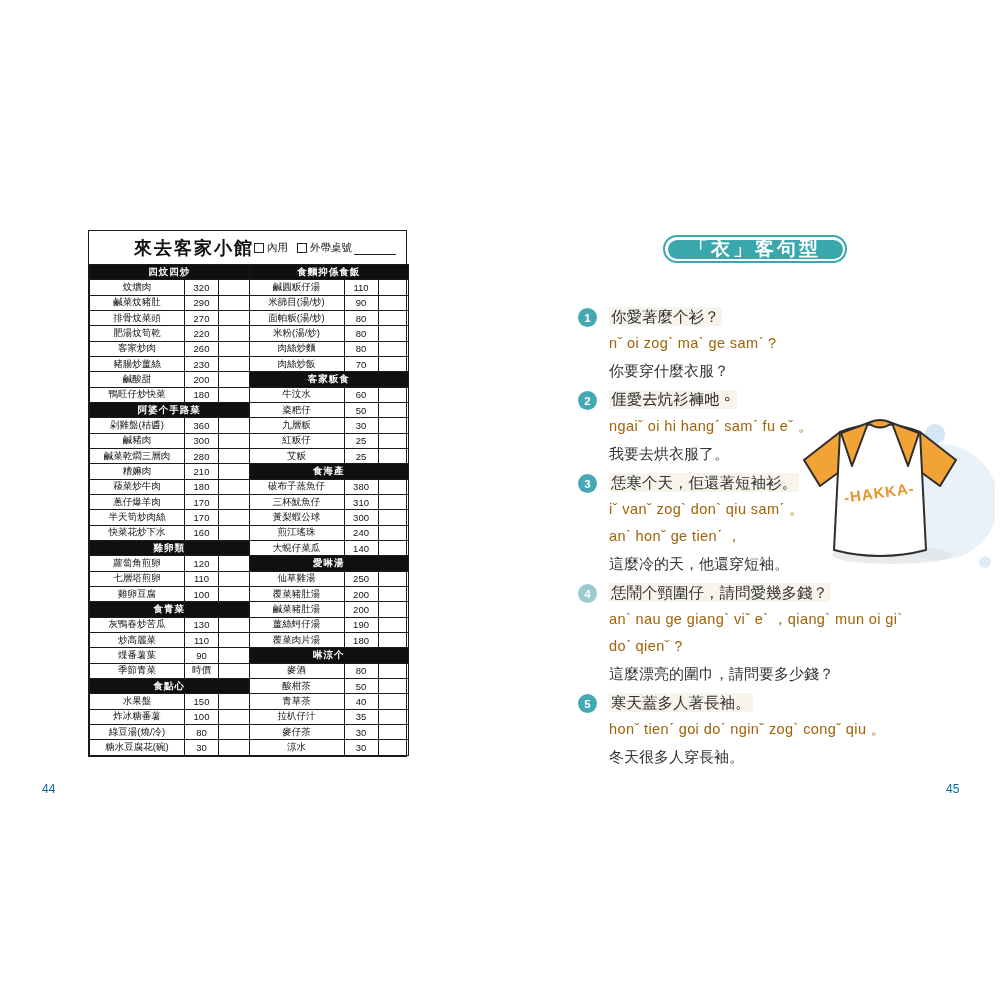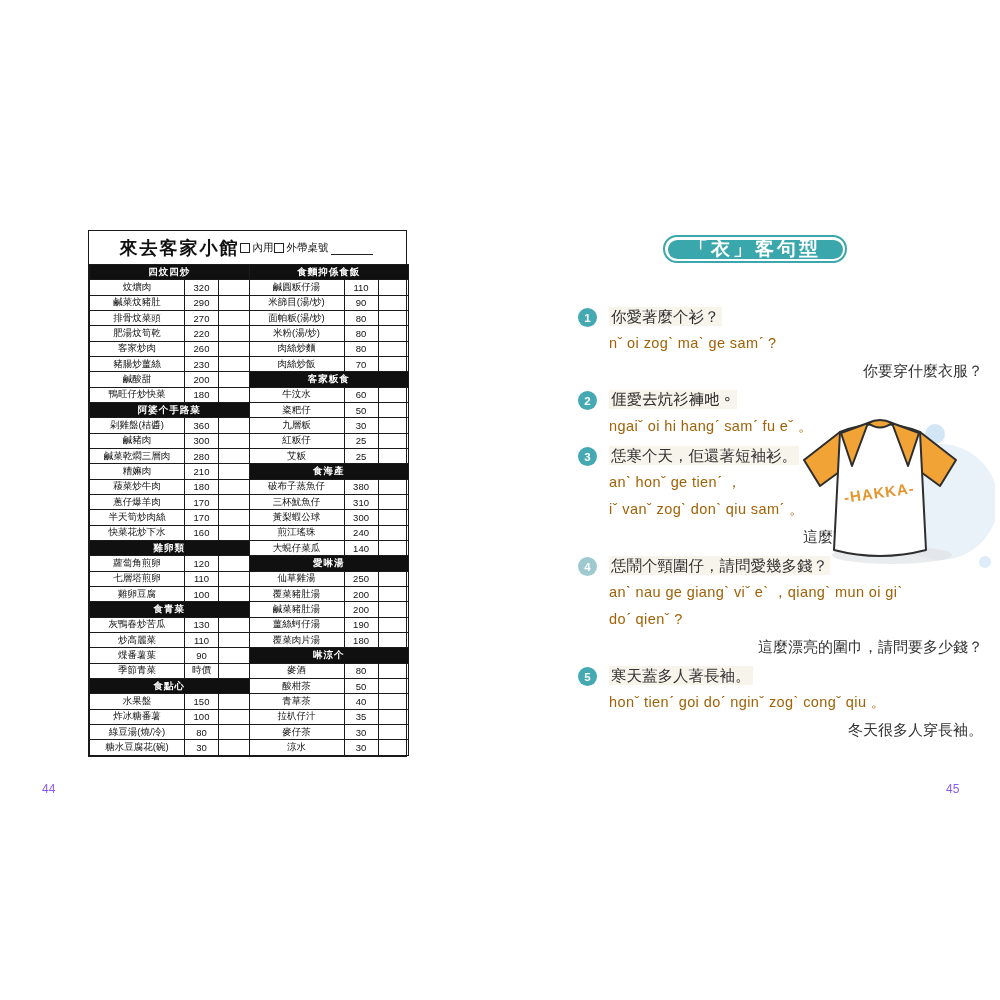--- a/index.html
+++ b/index.html
@@ -7,25 +7,25 @@
     width:1000px;height:1000px;position:relative;background:#ffffff;
     font-family:"Liberation Sans","DejaVu Sans",sans-serif;color:#222;
     overflow:hidden;
   }
   
   .menu{
     position:absolute;left:88px;top:230px;width:319px;
     border:1.5px solid #1a1a1a;background:#fff;box-sizing:border-box;
   }
   .menu-title-row{
-    height:33px;display:flex;align-items:center;justify-content:center;
+    height:33px;display:flex;align-items:center;justify-content:flex-end;
     padding:0 10px 0 7px;box-sizing:border-box;
   }
   .menu-title{font-size:18px;font-weight:bold;letter-spacing:2px;color:#111;}
-  .menu-opts{font-size:10.5px;color:#111;display:flex;align-items:center;}
+  .menu-opts{font-size:10.5px;color:#111;display:flex;align-items:center;gap:9px;}
   .opt{display:flex;align-items:center;gap:3px;}
   .cbx{display:inline-block;width:8px;height:8px;border:1.2px solid #222;background:#fff;}
   .tableno{font-size:10.5px;color:#111;display:flex;align-items:flex-end;gap:2px;}
   .tn-line{display:inline-block;width:42px;border-bottom:1px solid #222;height:11px;}
   table.menu-table{border-collapse:collapse;table-layout:fixed;width:100%;}
   .menu-table td{
     border:1px solid #1a1a1a;height:14.33px;padding:0 2px;text-align:center;
     font-size:9.5px;color:#111;overflow:hidden;white-space:nowrap;
   }
   .menu-table td.sec{background:#101010;color:#fff;font-weight:bold;letter-spacing:1px;}
@@ -45,25 +45,25 @@
   .l-item{position:relative;padding-left:31px;margin-bottom:2px;}
   .num-badge{
     position:absolute;left:0;top:5px;width:19px;height:19px;border-radius:50%;
     color:#fff;font-size:11.5px;font-weight:bold;
     display:flex;align-items:center;justify-content:center;
   }
   .line{line-height:27px;white-space:nowrap;}
   .hakka{font-size:15.5px;color:#333;}
   .hakka .hl{background:#f7f4ec;padding:1px 2px;}
   .roman{font-size:14.5px;color:#a16207;letter-spacing:.4px;}
-  .mandarin{font-size:15px;color:#333;text-align:right;}
+  .mandarin{font-size:15px;color:#333;}
   
   .illus{position:absolute;left:780px;top:402px;width:215px;height:235px;}
   
-  .pagenum{position:absolute;font-size:12px;color:#8b5cf6;}
+  .pagenum{position:absolute;font-size:12px;color:#0369a1;}
   .pagenum.left{left:42px;top:782px;}
   .pagenum.right{left:946px;top:782px;}
 </style>
 </head>
 <body>
 
 <div class="menu">
   <div class="menu-title-row">
     <span class="menu-title">來去客家小館</span>
     <span class="menu-opts">
@@ -339,26 +339,27 @@
     <div class="l-item">
       <div class="num-badge" style="background: rgb(69, 169, 180);">1</div>
       <div class="line hakka"><span class="hl">你愛著麼个衫？</span></div>
       <div class="line roman">nˇ oi zogˋ maˋ ge samˊ ?</div>
       <div class="line mandarin">你要穿什麼衣服？</div>
     </div>
     <div class="l-item">
       <div class="num-badge" style="background: rgb(69, 169, 180);">2</div>
       <div class="line hakka"><span class="hl">𠊎愛去炕衫褲吔。</span></div>
       <div class="line roman">ngaiˇ oi hi hangˊ samˊ fu eˇ 。</div>
+      <div class="line mandarin">我要去烘衣服了。</div>
     </div>
     <div class="l-item">
       <div class="num-badge" style="background: rgb(69, 169, 180);">3</div>
       <div class="line hakka"><span class="hl">恁寒个天，佢還著短袖衫。</span></div>
+      <div class="line roman">iˇ vanˇ zogˋ donˋ qiu samˊ 。</div>
       <div class="line roman">anˋ honˇ ge tienˊ ，</div>
-      <div class="line roman">iˇ vanˇ zogˋ donˋ qiu samˊ 。</div>
       <div class="line mandarin">這麼冷的天，他還穿短袖。</div>
     </div>
     <div class="l-item">
       <div class="num-badge" style="background: rgb(158, 201, 207);">4</div>
       <div class="line hakka"><span class="hl">恁鬧个頸圍仔，請問愛幾多錢？</span></div>
       <div class="line roman">anˋ nau ge giangˋ viˇ eˋ ，qiangˋ mun oi giˋ</div>
       <div class="line roman">doˊ qienˇ ?</div>
       <div class="line mandarin">這麼漂亮的圍巾，請問要多少錢？</div>
     </div>
     <div class="l-item">

